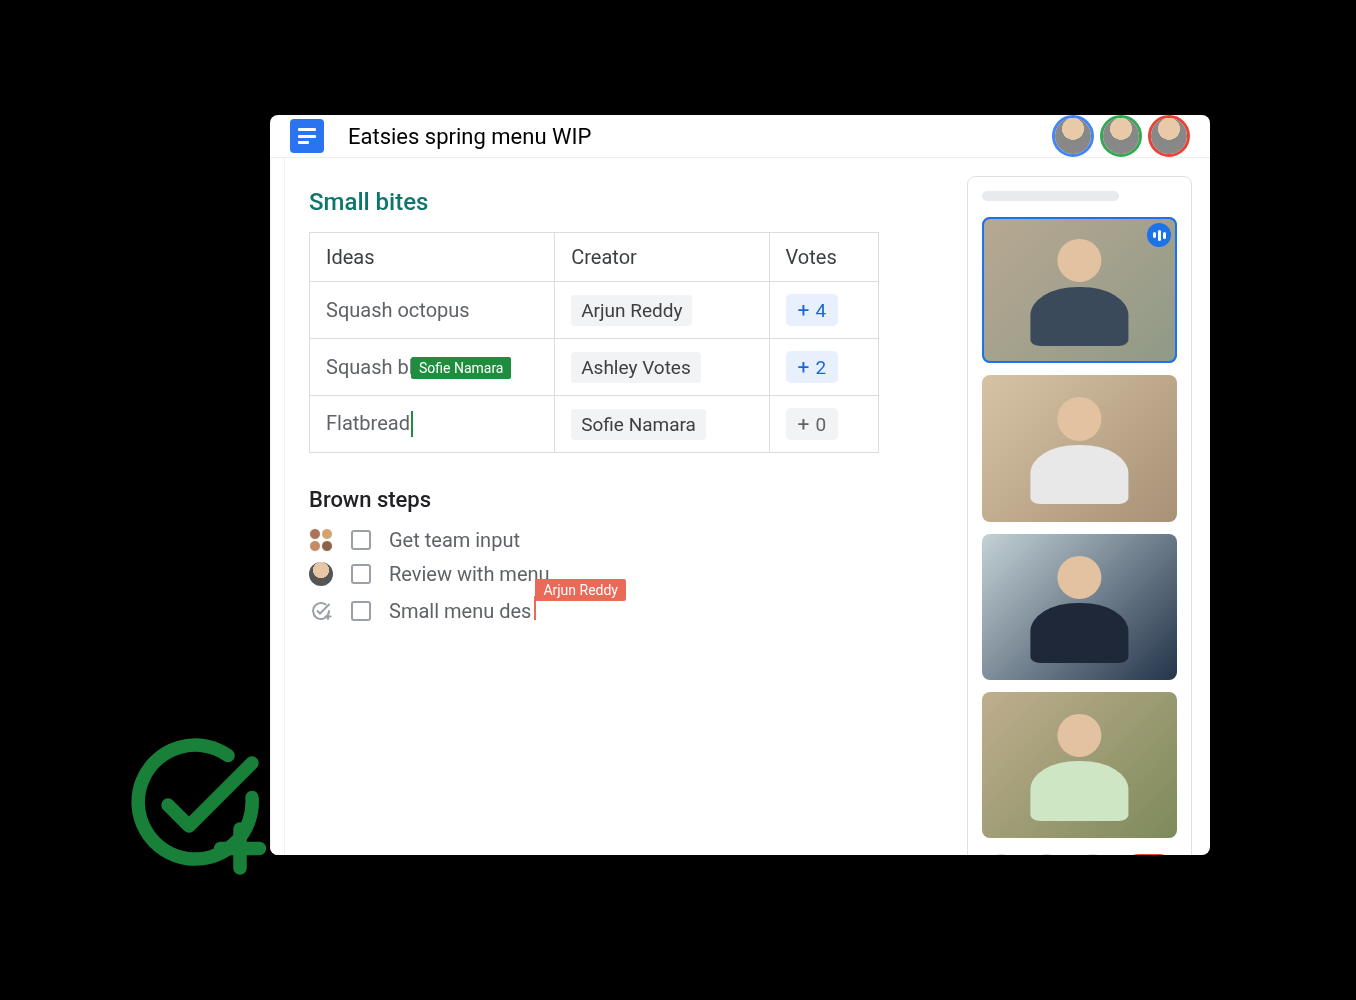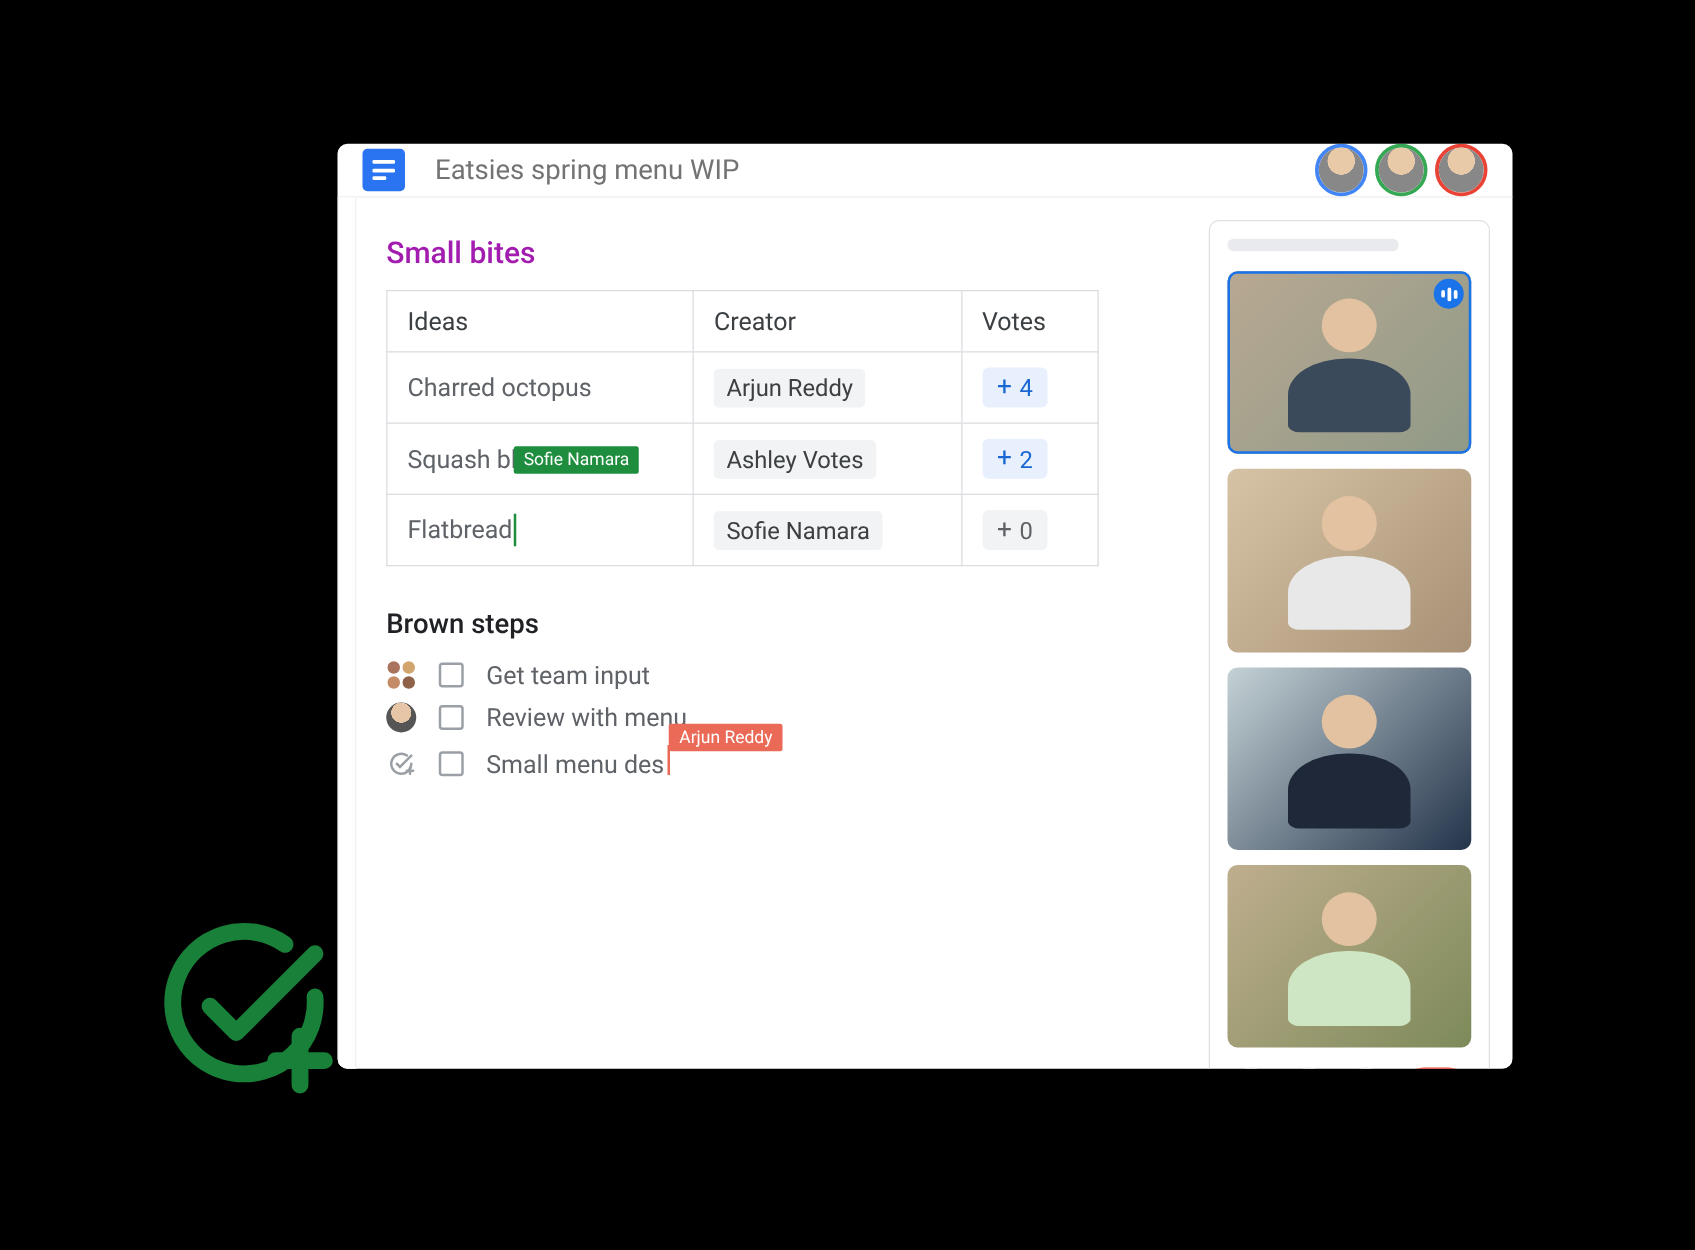--- a/index.html
+++ b/index.html
@@ -38,36 +38,36 @@
     border-radius: 4px;
     display: flex; align-items: center; justify-content: center;
     margin-right: 24px;
   }
   .docs-icon-lines {
     width: 18px; height: 16px;
     display:flex; flex-direction:column; justify-content:space-between;
   }
   .docs-icon-lines span { display:block; height:3px; background:#fff; border-radius:1px;}
   .docs-icon-lines span:last-child { width: 60%; }
-  .doc-title { font-size: 22px; color: #737373; font-weight: 400; flex:1;}
+  .doc-title { font-size: 22px; color: #000000; font-weight: 400; flex:1;}
   .avatars { display:flex; gap: 6px; }
   .avatar { width: 42px; height: 42px; border-radius: 50%; border:3px solid; background-size:cover; background-position:center;}
   .avatar.a1 { border-color:#4285f4;}
   .avatar.a2 { border-color:#34a853;}
   .avatar.a3 { border-color:#ea4335;}
   .avatar-face {
     width:100%; height:100%; border-radius:50%;
     background: radial-gradient(circle at 50% 30%, #e8c9a8 35%, transparent 36%),
                 linear-gradient(#888 0%, #888 100%);
   }
   
   .body { flex:1; display:flex; }
   .doc-area { flex:1; padding: 30px 28px; position:relative; border-left:1px solid #f0f0f0;}
   .doc-page-edge { position:absolute; left:0; top:0; bottom:0; width:14px; border-right:1px solid #f0f0f0; background:#fff;}
-  .section-heading { font-size:24px; font-weight:500; color:#a21caf; margin-bottom:16px; margin-left:10px;}
+  .section-heading { font-size:24px; font-weight:500; color:#0f766e; margin-bottom:16px; margin-left:10px;}
   
   .ideas-table { border:1px solid #dadce0; border-collapse:collapse; margin-left:10px; width: 570px;}
   .ideas-table th, .ideas-table td { border:1px solid #dadce0; padding:12px 16px; text-align:left; vertical-align:middle;}
   .ideas-table th { font-weight:400; font-size:20px; color:#3c4043;}
   .ideas-table td { font-size:20px; color:#5f6368;}
   .creator-chip { display:inline-block; background:#f1f3f4; border-radius:4px; padding:4px 10px; font-size:19px; color:#3c4043;}
   .vote-chip { display:inline-flex; align-items:center; gap:6px; background:#e8f0fe; border-radius:5px; padding:4px 12px; font-size:19px; color:#1967d2;}
   .vote-chip.zero { background:#f1f3f4; color:#5f6368;}
   .vote-plus { font-size:21px; font-weight:400;}
   .inline-cursor { position:relative;}
@@ -164,21 +164,21 @@
       <table class="ideas-table">
         <thead>
           <tr>
             <th>Ideas</th>
             <th>Creator</th>
             <th>Votes</th>
           </tr>
         </thead>
         <tbody>
           <tr>
-            <td>Charred octopus</td>
+            <td>Squash octopus</td>
             <td><span class="creator-chip">Arjun Reddy</span></td>
             <td><span class="vote-chip">
                   <span class="vote-plus">+</span>
                   <span>4</span>
                 </span></td>
           </tr>
           <tr>
             <td>Squash blossoms</td>
             <td><span class="creator-chip">Ashley Votes</span></td>
             <td><span class="vote-chip">

